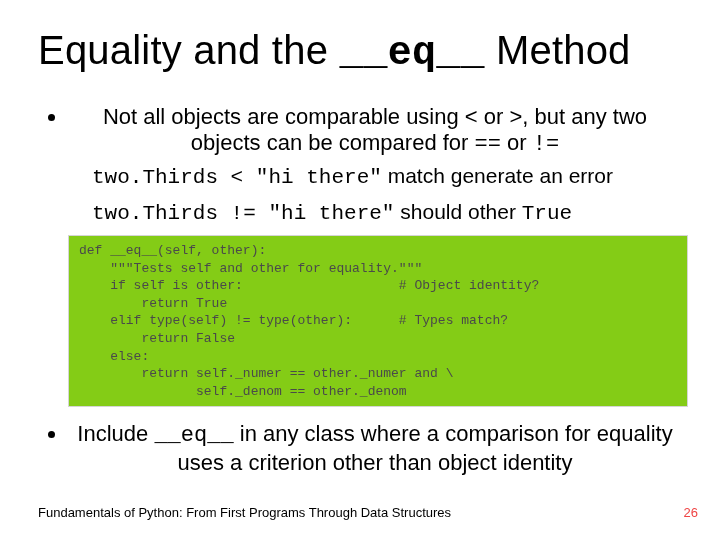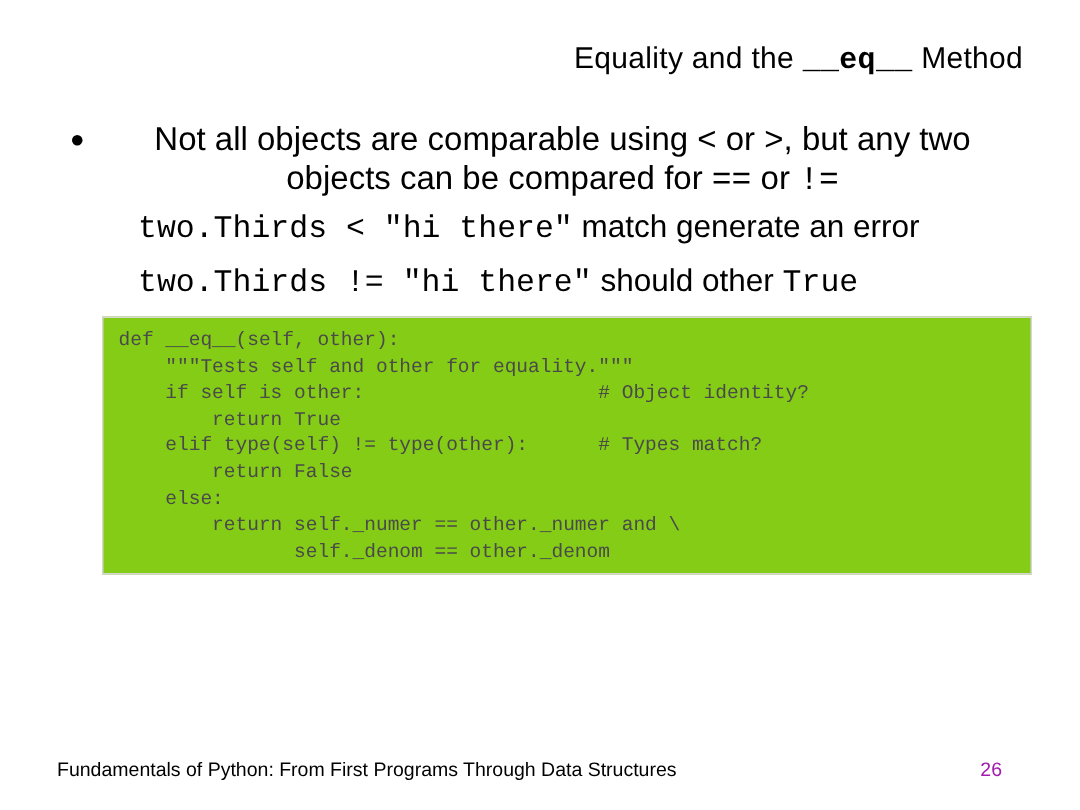--- a/index.html
+++ b/index.html
@@ -13,22 +13,22 @@
     overflow: hidden;
   }
   .slide {
     position: relative;
     width: 720px;
     height: 540px;
     box-sizing: border-box;
     padding: 18px 38px 0 38px;
   }
   .title {
-    text-align: right;
-    font-size: 20px;
+    text-align: left;
+    font-size: 40px;
     font-weight: 400;
     margin: 10px 0 28px 0;
     letter-spacing: 0.2px;
   }
   .title .mono {
     font-family: "Courier New", Courier, monospace;
     font-weight: 700;
   }
   ul.bullets {
     list-style: disc;
@@ -63,28 +63,28 @@
     font-size: 13px;
     line-height: 1.35;
     color: #4a4a4a;
     white-space: pre;
     filter: blur(0.3px);
   }
   .footer {
     position: absolute;
     bottom: 20px;
     left: 38px;
-    right: 52px;
+    right: 22px;
     display: flex;
     justify-content: space-between;
     font-size: 13px;
     color: #000;
   }
   .footer .pagenum {
-    color: #a21caf;
+    color: #ef4444;
   }
 </style>
 </head>
 <body>
 
 <div class="slide">
 
   <div class="title">
     <span>Equality and the </span><span class="mono">__eq__</span><span> Method</span>
   </div>
@@ -105,19 +105,24 @@
   <div class="code-img">def __eq__(self, other):
     """Tests self and other for equality."""
     if self is other:                    # Object identity?
         return True
     elif type(self) != type(other):      # Types match?
         return False
     else:
         return self._numer == other._numer and \
                self._denom == other._denom</div>
 
+  <ul class="bullets">
+    <li>
+      <span>Include </span><span class="mono">__eq__</span><span> in any class where a comparison for equality uses a criterion other than object identity</span>
+    </li>
+  </ul>
 
   <div class="footer">
     <span>Fundamentals of Python: From First Programs Through Data Structures</span>
     <span class="pagenum">26</span>
   </div>
 
 </div>
 
 </body></html>

